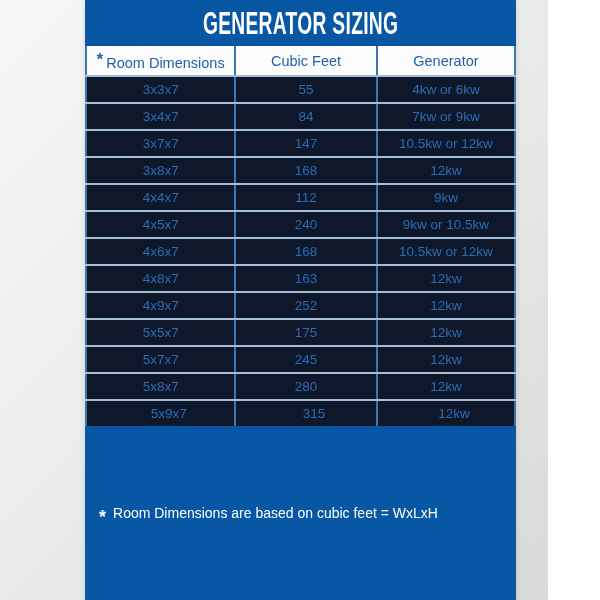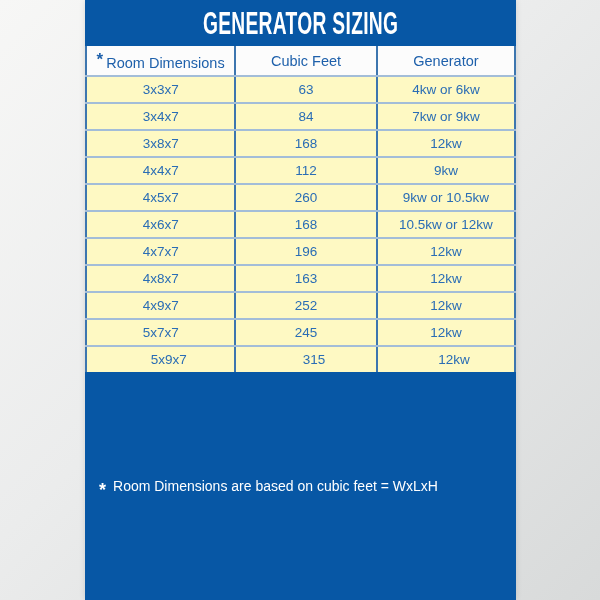--- a/index.html
+++ b/index.html
@@ -5,21 +5,21 @@
   html, body {
     margin: 0;
     padding: 0;
     width: 600px;
     height: 600px;
     overflow: hidden;
     font-family: "Liberation Sans", sans-serif;
   }
   .page {
     position: relative;
-    width: 600px;
+    width: 548px;
     height: 600px;
     background: linear-gradient(135deg, #f7f7f6 0%, #ebecec 45%, #d8dada 100%);
   }
   .panel {
     position: absolute;
     left: 85px;
     top: 0;
     width: 431px;
     height: 600px;
     background: #0757a5;
@@ -67,21 +67,21 @@
     font-size: 14.5px;
     font-weight: normal;
     border-bottom: 2px solid #a3bdd8;
     background: #fcfcfc;
   }
   table.sizing td {
     height: 25px;
     color: #2a6db5;
     font-size: 13.5px;
     border-bottom: 2px solid #a3bdd8;
-    background: #fef9c3;
+    background: #0f172a;
   }
   table.sizing th:not(:last-child),
   table.sizing td:not(:last-child) {
     border-right: 2px solid #3d76af;
   }
   table.sizing tbody tr:last-child td {
     border-bottom: none;
     padding-left: 16px;
   }
   .hmarker {
@@ -127,66 +127,76 @@
       <thead>
         <tr>
           <th><span class="hmarker">*</span><span>Room Dimensions</span></th>
           <th>Cubic Feet</th>
           <th>Generator</th>
         </tr>
       </thead>
       <tbody>
           <tr>
             <td>3x3x7</td>
-            <td>63</td>
+            <td>55</td>
             <td>4kw or 6kw</td>
           </tr>
           <tr>
             <td>3x4x7</td>
             <td>84</td>
             <td>7kw or 9kw</td>
           </tr>
           <tr>
+            <td>3x7x7</td>
+            <td>147</td>
+            <td>10.5kw or 12kw</td>
+          </tr>
+          <tr>
             <td>3x8x7</td>
             <td>168</td>
             <td>12kw</td>
           </tr>
           <tr>
             <td>4x4x7</td>
             <td>112</td>
             <td>9kw</td>
           </tr>
           <tr>
             <td>4x5x7</td>
-            <td>260</td>
+            <td>240</td>
             <td>9kw or 10.5kw</td>
           </tr>
           <tr>
             <td>4x6x7</td>
             <td>168</td>
             <td>10.5kw or 12kw</td>
           </tr>
           <tr>
-            <td>4x7x7</td>
-            <td>196</td>
-            <td>12kw</td>
-          </tr>
-          <tr>
             <td>4x8x7</td>
             <td>163</td>
             <td>12kw</td>
           </tr>
           <tr>
             <td>4x9x7</td>
             <td>252</td>
             <td>12kw</td>
           </tr>
           <tr>
+            <td>5x5x7</td>
+            <td>175</td>
+            <td>12kw</td>
+          </tr>
+          <tr>
             <td>5x7x7</td>
             <td>245</td>
+            <td>12kw</td>
+          </tr>
+          <tr>
+            <td>5x8x7</td>
+            <td>280</td>
             <td>12kw</td>
           </tr>
           <tr>
             <td>5x9x7</td>
             <td>315</td>
             <td>12kw</td>
           </tr>
         </tbody>
     </table>
 

